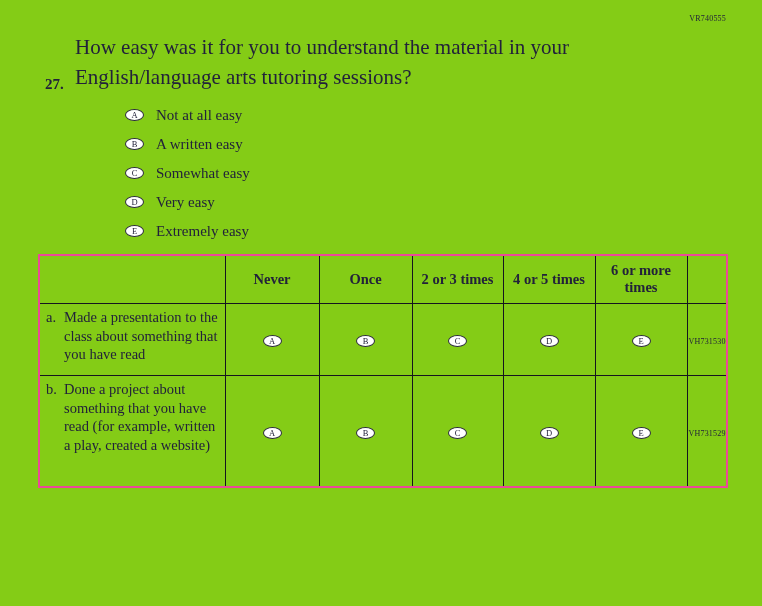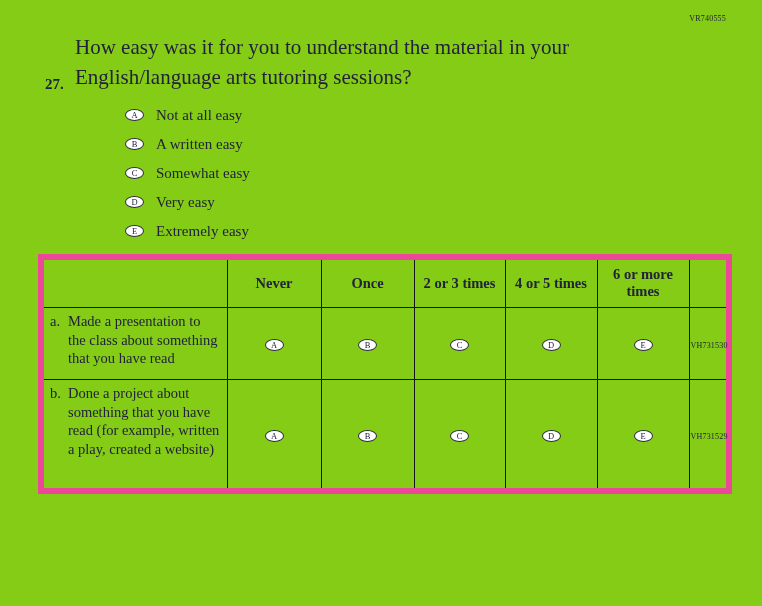--- a/index.html
+++ b/index.html
@@ -85,21 +85,21 @@
     border-collapse: collapse;
     margin: 14px 0 0 38px;
     table-layout: fixed;
     width: 688px;
   }
   table.grid th, table.grid td {
     border: 1.5px solid #15151f;
     box-sizing: border-box;
   }
   table.grid {
-    border: 6px solid #ec4899;
+    border: 2px solid #ec4899;
   }
   th.blank-head { width: 186px; }
   th.choice-head {
     font-size: 14.5px;
     font-weight: bold;
     text-align: center;
     padding: 6px 2px;
     line-height: 1.2;
   }
   th.code-head { width: 40px; }

